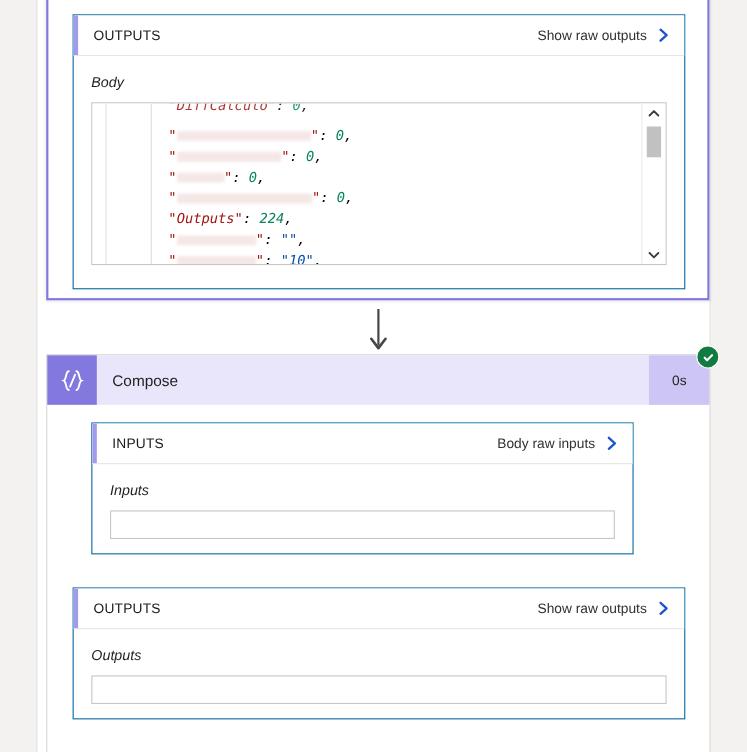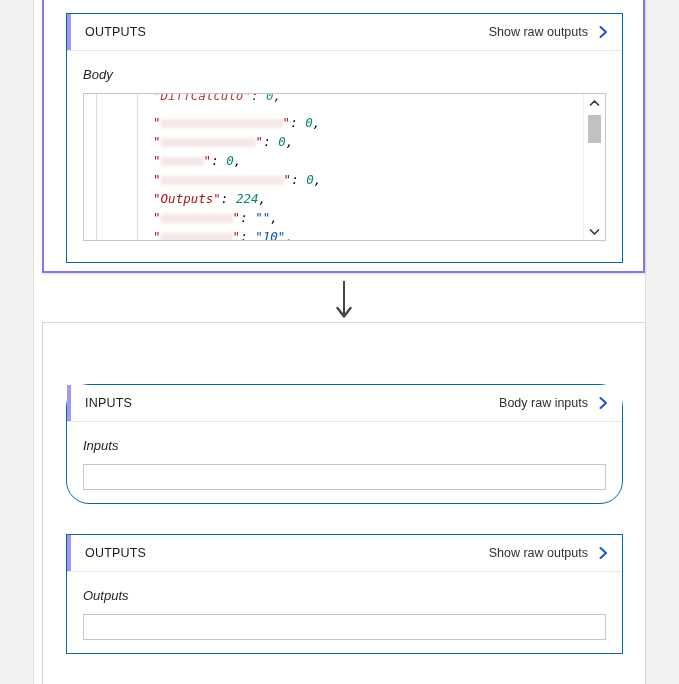--- a/index.html
+++ b/index.html
@@ -303,22 +303,40 @@
     </div>
   </div>
 
   <svg class="connector" viewBox="0 0 16 41">
     <line x1="8" y1="0" x2="8" y2="33" stroke="#484644" stroke-width="2"></line>
     <polyline points="1.5,27 8,35.5 14.5,27" fill="none" stroke="#484644" stroke-width="2.4" stroke-linecap="round" stroke-linejoin="round"></polyline>
   </svg>
 
   <div class="node">
 
-
-    <div class="section" style="left:23px; top:61px; width:557px; height:120px;border-radius:23px;">
+    <div class="node-header">
+      <div class="node-icon">
+        <svg width="28" height="28" viewBox="0 0 28 28">
+          <path d="M10.5 5.5 C7.5 5.5 8.6 13 6 14 C8.6 15 7.5 22.5 10.5 22.5" fill="none" stroke="#ffffff" stroke-width="1.7" stroke-linecap="round"></path>
+          <path d="M17.5 5.5 C20.5 5.5 19.4 13 22 14 C19.4 15 20.5 22.5 17.5 22.5" fill="none" stroke="#ffffff" stroke-width="1.7" stroke-linecap="round"></path>
+          <line x1="16.3" y1="8.6" x2="11.7" y2="19.4" stroke="#ffffff" stroke-width="1.7" stroke-linecap="round"></line>
+        </svg>
+      </div>
+      <span class="node-title">Compose</span>
+      <div class="node-duration">
+        <span>0s</span>
+        <div class="status-badge">
+          <svg width="12" height="12" viewBox="0 0 12 12">
+            <polyline points="2.6,6.2 4.8,8.4 9.3,3.9" fill="none" stroke="#ffffff" stroke-width="1.9" stroke-linecap="round" stroke-linejoin="round"></polyline>
+          </svg>
+        </div>
+      </div>
+    </div>
+
+    <div class="section" style="left:40px; top:61px; width:493px; height:120px;">
       <div class="section-header">
         <span class="accent-bar"></span>
         <span class="section-title">INPUTS</span>
         <span class="raw-link">
           <span class="raw-link-text">Body raw inputs</span>
           <svg class="chev" viewBox="0 0 13 16">
             <polyline points="3.5,3 9,8 3.5,13" fill="none" stroke="#1f53d1" stroke-width="2.1" stroke-linecap="round" stroke-linejoin="round"></polyline>
           </svg>
         </span>
       </div>

